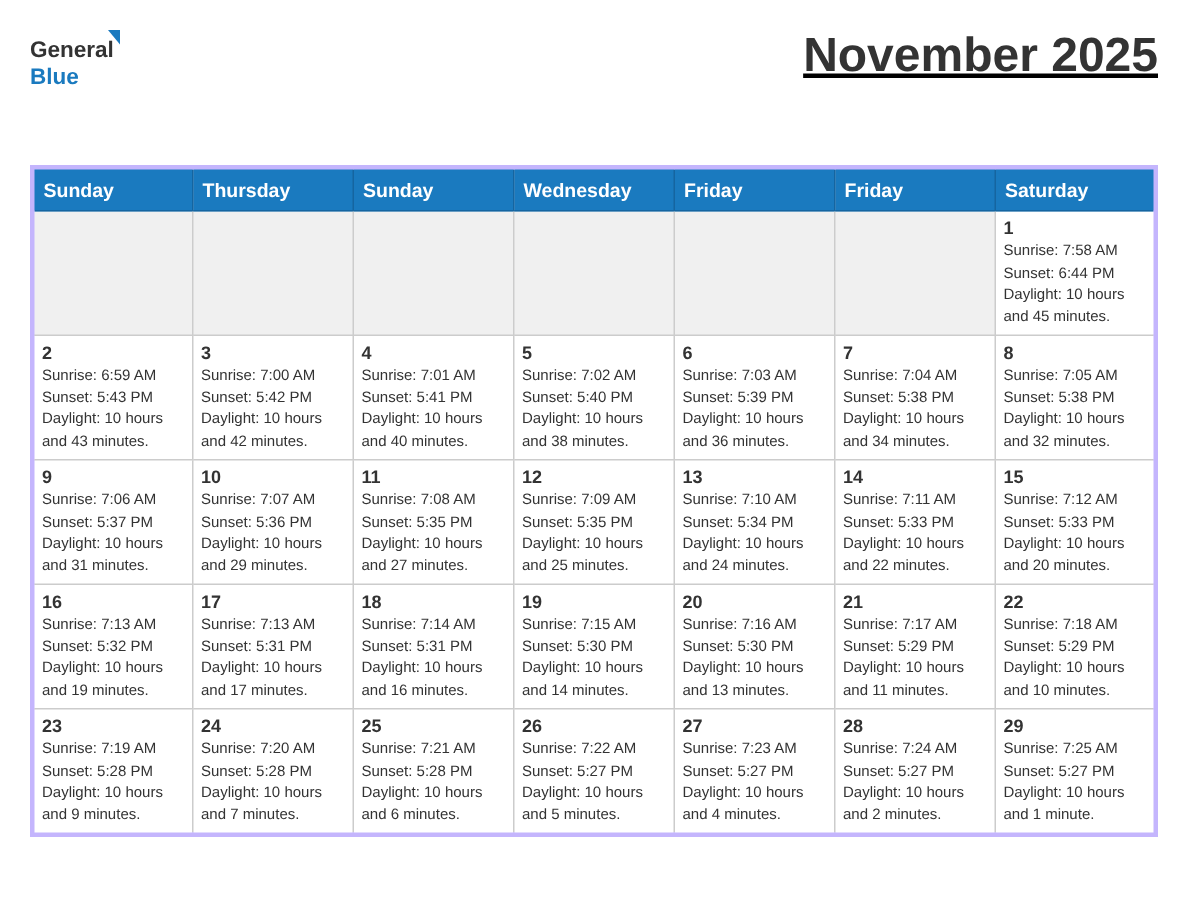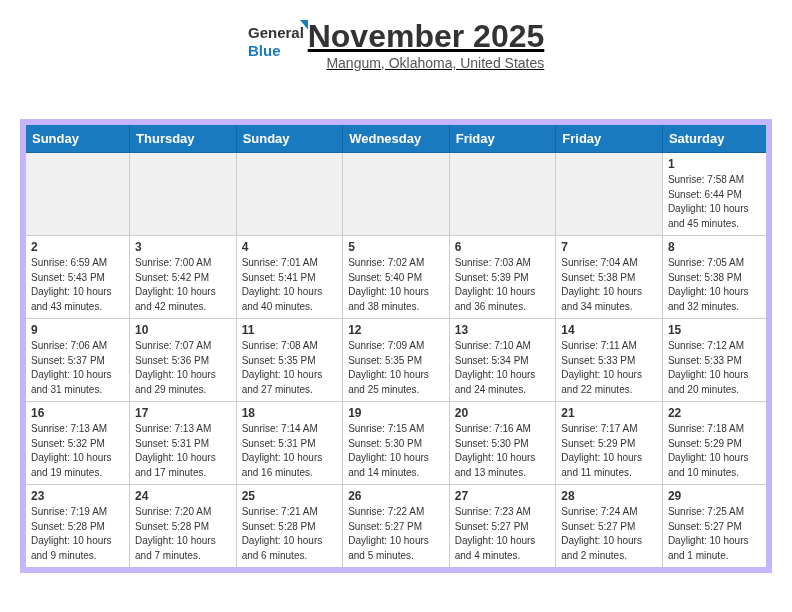--- a/index.html
+++ b/index.html
@@ -8,21 +8,21 @@
       background: #fff;
       width: 792px;
       min-height: 612px;
     }
     .page {
       width: 792px;
       padding: 18px 20px 18px 20px;
     }
     .header-area {
       display: flex;
-      justify-content: center;
+      justify-content: space-between;
       align-items: flex-start;
       margin-bottom: 10px;
     }
     .logo {
       display: flex;
       align-items: center;
       gap: 4px;
     }
     .title-area {
       text-align: right;
@@ -34,21 +34,21 @@
       color: #333;
     }
     .location-title {
       font-size: 14px;
       color: #555;
     }
     
     .calendar {
       width: 100%;
       border-collapse: collapse;
-      border: 6px solid #c4b5fd;
+      border: 3px solid #c4b5fd;
       margin-top: 48px;
     }
     .calendar th {
       background: #1a7abf;
       color: #fff;
       font-size: 13px;
       font-weight: bold;
       padding: 6px 6px;
       text-align: left;
       border: 1px solid #1565a0;
@@ -86,21 +86,20 @@
   <div class="header-area">
     <div class="logo">
     <svg width="60" height="44" viewBox="0 0 60 44">
       <text x="0" y="20" font-family="Arial" font-size="15" font-weight="bold" fill="#333">General</text>
       <text x="0" y="38" font-family="Arial" font-size="15" font-weight="bold" fill="#1a7abf">Blue</text>
       <polygon points="52,2 62,2 62,14" fill="#1a7abf"></polygon>
     </svg>
   </div>
     <div class="title-area">
       <div class="month-title">November 2025</div>
-      <div class="location-title">Mangum, Oklahoma, United States</div>
     </div>
   </div>
 
   <table class="calendar">
     <thead>
       <tr>
 
       <th>Sunday</th>
           <th>Thursday</th>
           <th>Sunday</th>

